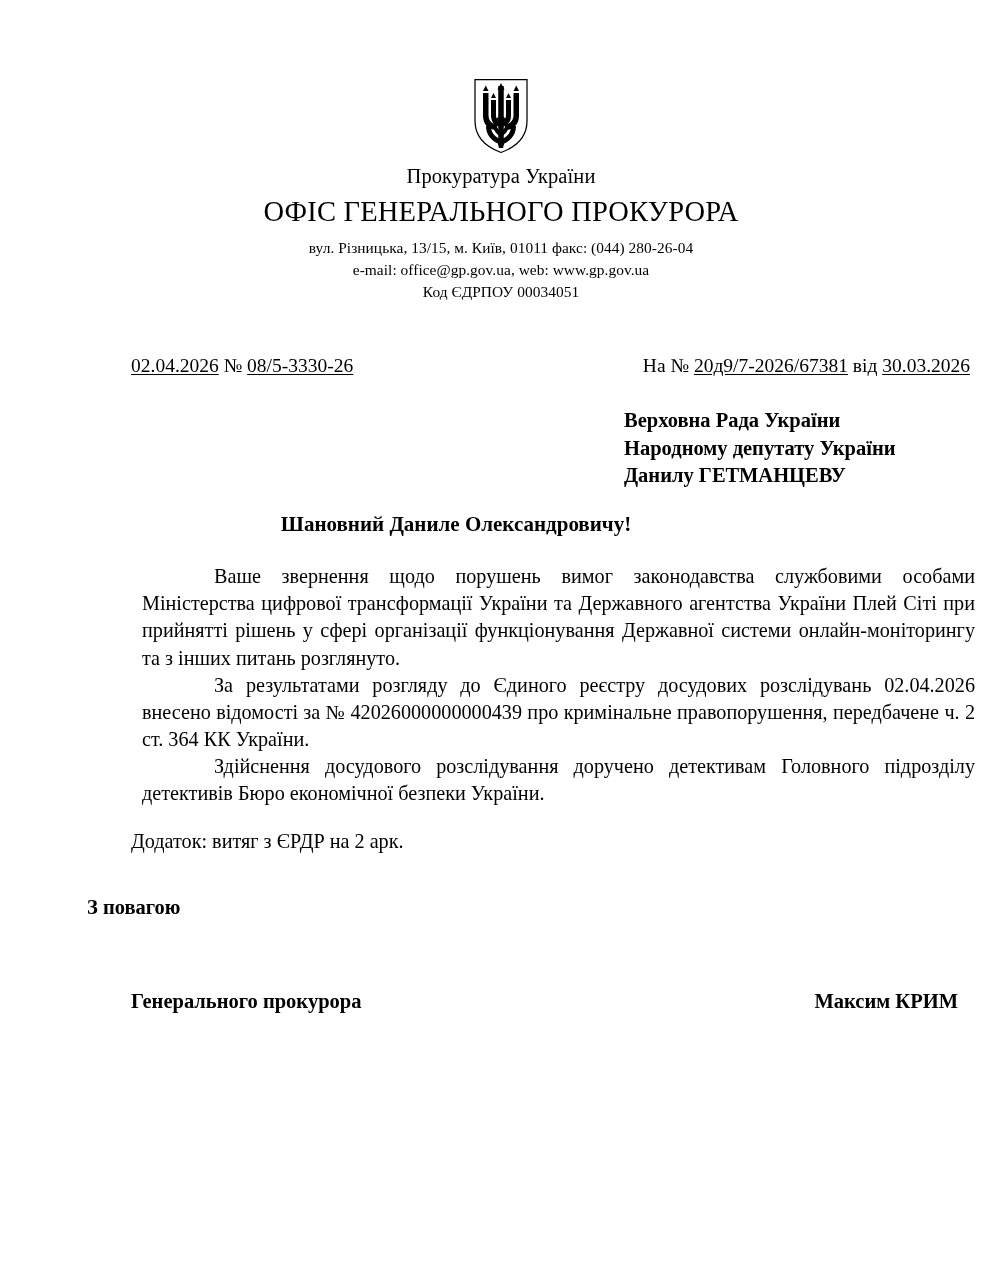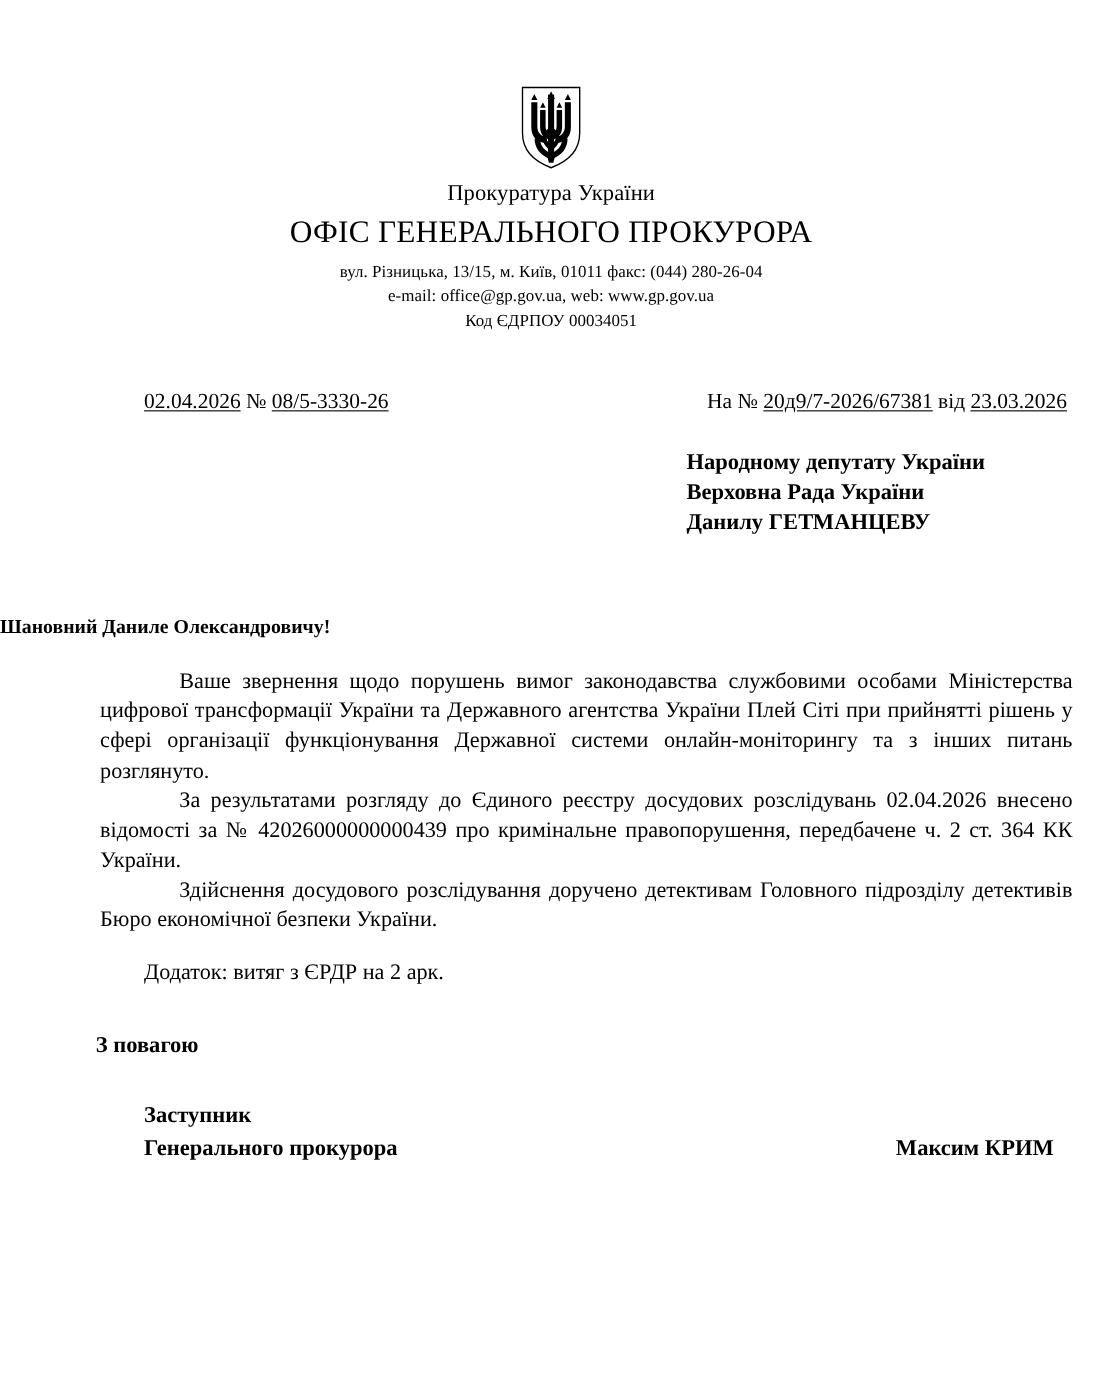--- a/index.html
+++ b/index.html
@@ -79,33 +79,34 @@
     margin-top: 30px;
     padding-left: 624px;
     font-weight: bold;
     font-size: 20.5px;
     line-height: 1.35;
   }
   .addressee div { white-space: nowrap; }
 
   
   .salutation {
-    margin-top: 69px;
-    text-align: left;
-    font-weight: bold;
-    font-size: 18px;
+    margin-top: 22px;
+    text-align: center;
+    font-weight: bold;
+    font-size: 21px;
     padding-right: 90px;
   }
 
   
   .body-block {
     margin-top: 26px;
-    padding: 0 27px 0 91px;
+    padding: 0 27px 0 114px;
     font-size: 20.2px;
     line-height: 1.345;
+    margin-left: 28px;
   }
   .body-block p {
     margin: 0;
     text-align: justify;
     text-indent: 72px;
     text-justify: inter-word;
   }
   .attachment {
     margin-top: 22px;
     padding: 0 27px 0 131px;
@@ -176,42 +177,41 @@
 
     <div class="contact-block">
       <div class="contact-line">вул. Різницька, 13/15, м. Київ, 01011 факс: (044) 280-26-04</div>
       <div class="contact-line">e-mail: office@gp.gov.ua, web: www.gp.gov.ua</div>
       <div class="contact-line">Код ЄДРПОУ 00034051</div>
     </div>
   </header>
 
   <div class="ref-row">
     <div class="ref-left"><span class="u">02.04.2026</span> <span>№</span> <span class="u">08/5-3330-26</span></div>
-    <div class="ref-right"><span>На</span> <span>№</span> <span class="u">20д9/7-2026/67381</span> <span>від</span> <span class="u">23.03.2026</span></div>
+    <div class="ref-right"><span>На</span> <span>№</span> <span class="u">20д9/7-2026/67381</span> <span>від</span> <span class="u">30.03.2026</span></div>
   </div>
 
   <div class="addressee">
+    <div>Верховна Рада України</div>
     <div>Народному депутату України</div>
-    <div>Верховна Рада України</div>
     <div>Данилу ГЕТМАНЦЕВУ</div>
   </div>
 
   <div class="salutation">Шановний Даниле Олександровичу!</div>
 
   <div class="body-block">
     <p>Ваше звернення щодо порушень вимог законодавства службовими особами Міністерства цифрової трансформації України та Державного агентства України Плей Сіті при прийнятті рішень у сфері організації функціонування Державної системи онлайн-моніторингу та з інших питань розглянуто.</p>
     <p>За результатами розгляду до Єдиного реєстру досудових розслідувань 02.04.2026 внесено відомості за № 42026000000000439 про кримінальне правопорушення, передбачене ч. 2 ст. 364 КК України.</p>
     <p>Здійснення досудового розслідування доручено детективам Головного підрозділу детективів Бюро економічної безпеки України.</p>
   </div>
 
   <div class="attachment">Додаток: витяг з ЄРДР на 2 арк.</div>
 
   <div class="regards">З повагою</div>
 
   <div class="sign-row">
     <div class="sign-left">
-      <div>Заступник</div>
       <div>Генерального прокурора</div>
     </div>
     <div class="sign-name">Максим КРИМ</div>
   </div>
 
 </div>
 
 </body></html>

